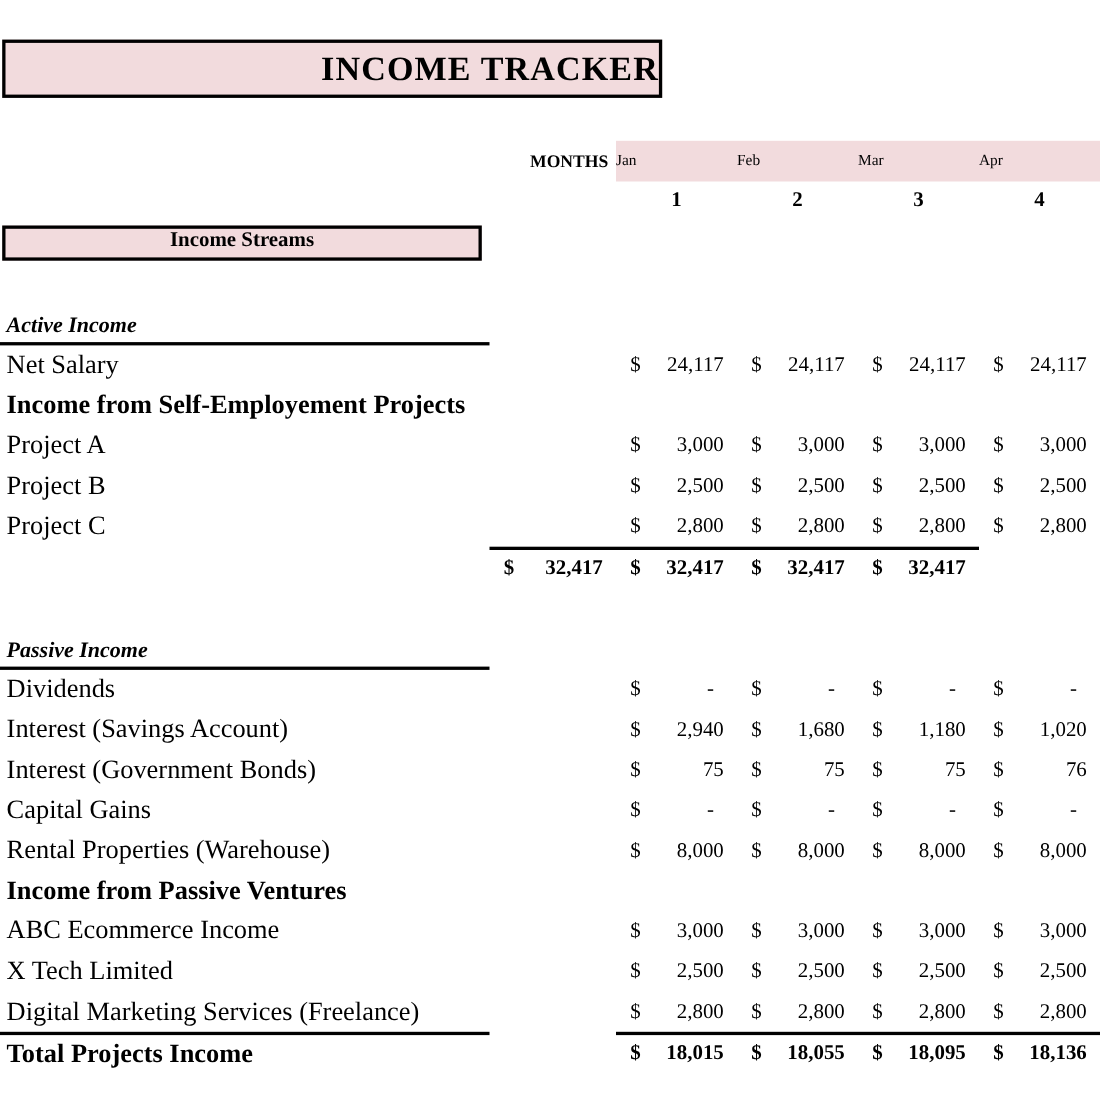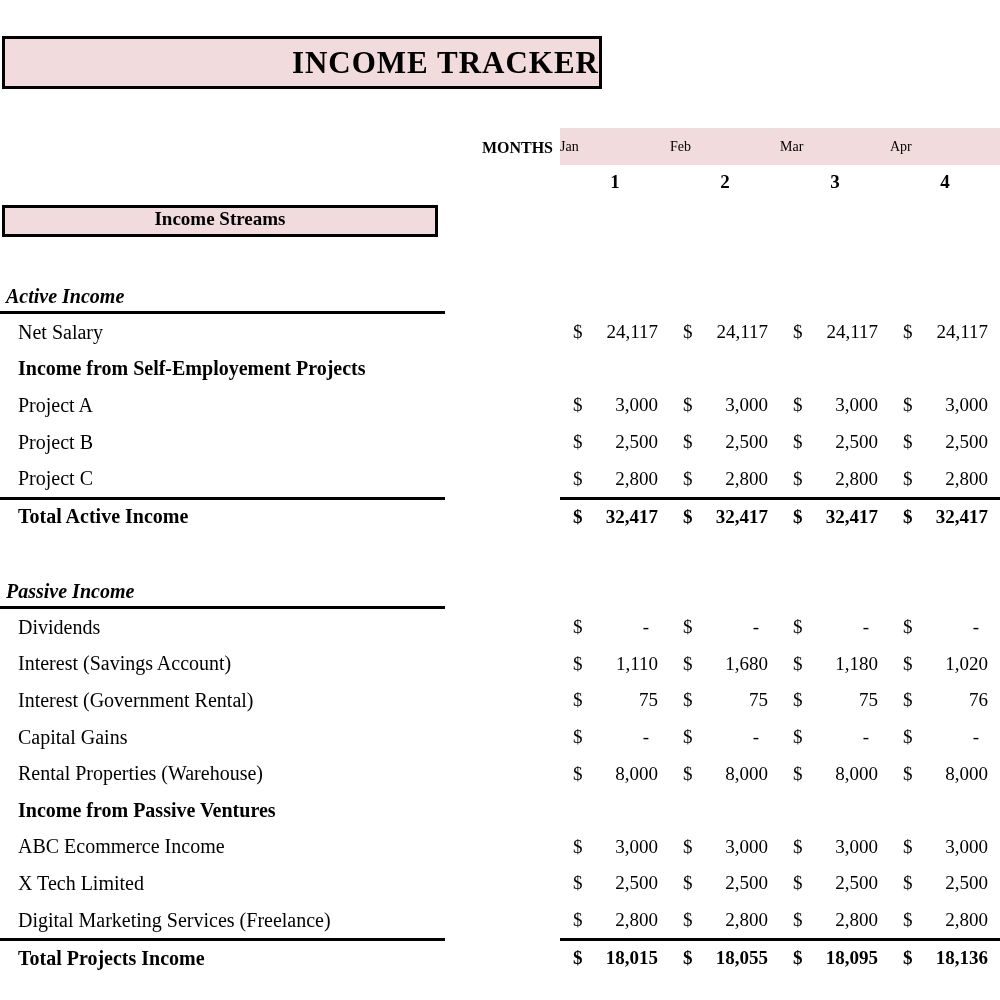--- a/index.html
+++ b/index.html
@@ -34,21 +34,21 @@
   .section{position:absolute;left:0;width:880px;}
   #section-active{top:283px;}
   #section-passive{top:578px;}
   .section-heading{
     width:445px;box-sizing:border-box;border-bottom:3px solid var(--line);
     font-weight:bold;font-style:italic;font-size:20px;
     padding:2px 0 3px 6px;line-height:23px;
   }
   .row{display:grid;grid-template-columns:445px 115px 110px 110px 110px 110px;height:36.6px;}
   .row>div{display:flex;align-items:center;height:100%;box-sizing:border-box;}
-  .cell-label{padding-left:18px;font-size:20px;white-space:nowrap;}
+  .cell-label{padding-left:6px;font-size:24px;white-space:nowrap;}
   .subhead .cell-label{font-weight:bold;}
   .cell-val{justify-content:space-between;padding:0 12px 0 13px;font-size:19px;}
   .amount.dash{padding-right:9px;}
   .row.total{font-weight:bold;}
   .row.total .cell-label,
   .row.total .cell-val{border-top:3px solid var(--line);}
 </style>
 </head>
 <body style="--pink: #f2dbdd; --line: #000000;">
 
@@ -156,21 +156,20 @@
         <div class="cell-val">
           <span class="cur">$</span>
           <span class="amount">2,800</span>
         </div>
         <div class="cell-val">
           <span class="cur">$</span>
           <span class="amount">2,800</span>
         </div>
       </div>
       <div class="row total">
-        <div class="cell-label">Total Active Income</div>
         <div class="cell-gap"></div>
         <div class="cell-val">
           <span class="cur">$</span>
           <span class="amount">32,417</span>
         </div>
         <div class="cell-val">
           <span class="cur">$</span>
           <span class="amount">32,417</span>
         </div>
         <div class="cell-val">
@@ -206,37 +205,37 @@
         <div class="cell-val">
           <span class="cur">$</span>
           <span class="amount dash">-</span>
         </div>
       </div>
       <div class="row">
         <div class="cell-label">Interest (Savings Account)</div>
         <div class="cell-gap"></div>
         <div class="cell-val">
           <span class="cur">$</span>
-          <span class="amount">1,110</span>
+          <span class="amount">2,940</span>
         </div>
         <div class="cell-val">
           <span class="cur">$</span>
           <span class="amount">1,680</span>
         </div>
         <div class="cell-val">
           <span class="cur">$</span>
           <span class="amount">1,180</span>
         </div>
         <div class="cell-val">
           <span class="cur">$</span>
           <span class="amount">1,020</span>
         </div>
       </div>
       <div class="row">
-        <div class="cell-label">Interest (Government Rental)</div>
+        <div class="cell-label">Interest (Government Bonds)</div>
         <div class="cell-gap"></div>
         <div class="cell-val">
           <span class="cur">$</span>
           <span class="amount">75</span>
         </div>
         <div class="cell-val">
           <span class="cur">$</span>
           <span class="amount">75</span>
         </div>
         <div class="cell-val">

